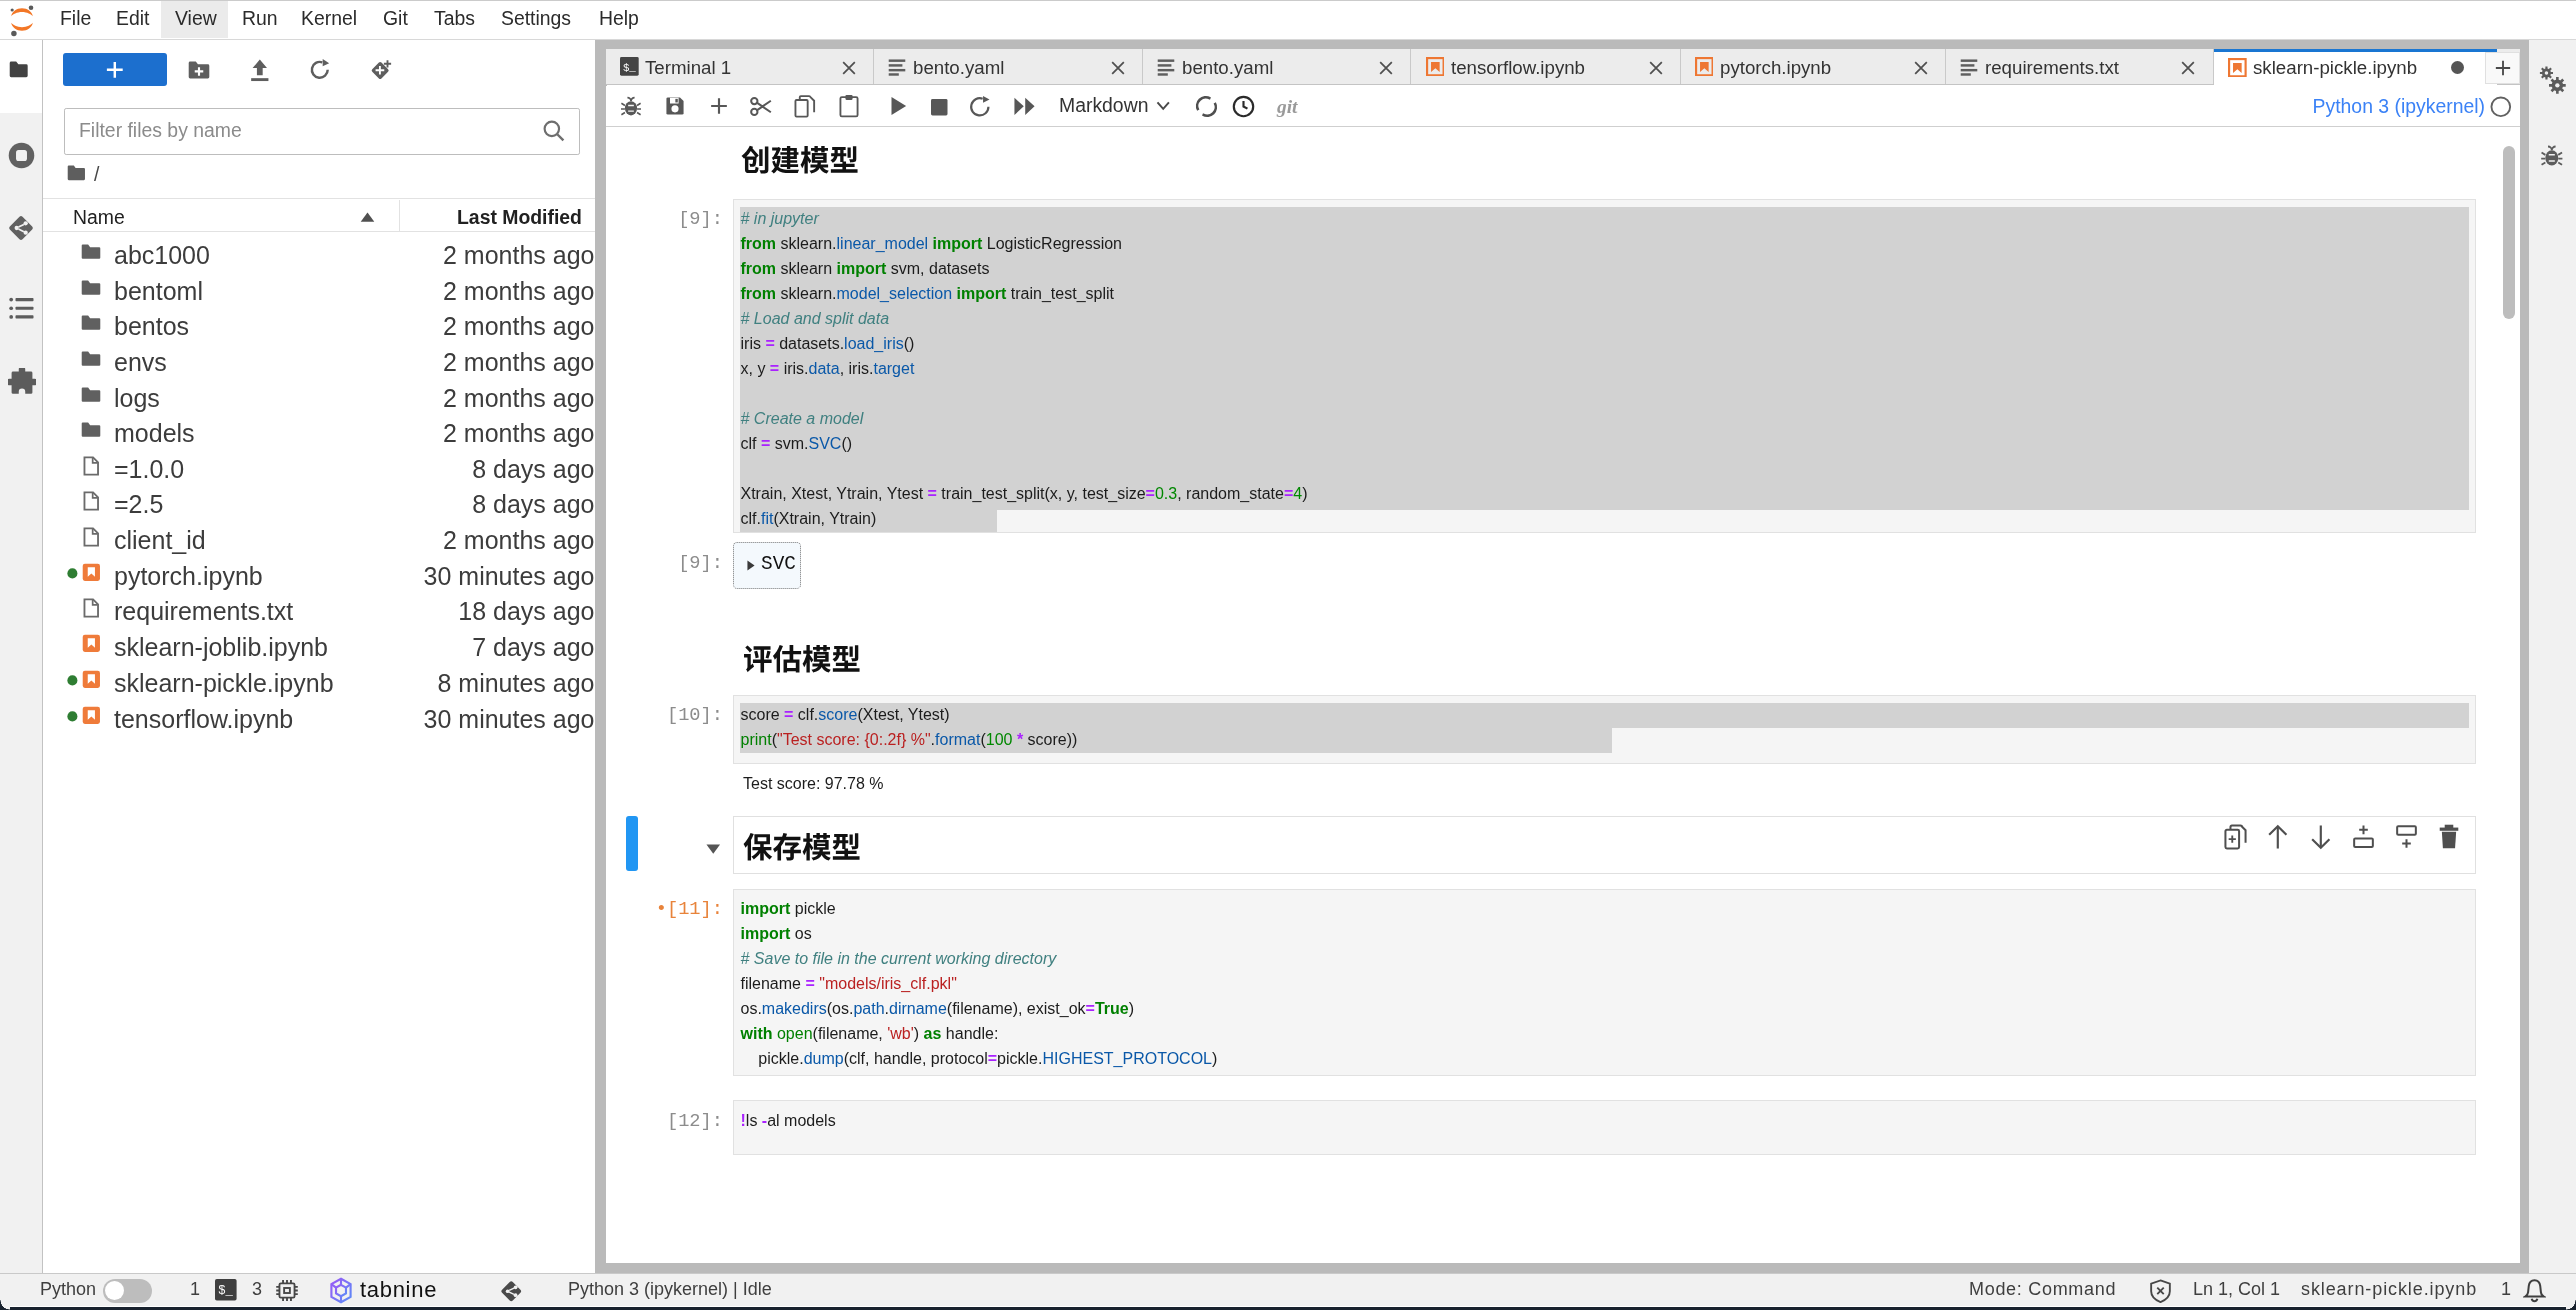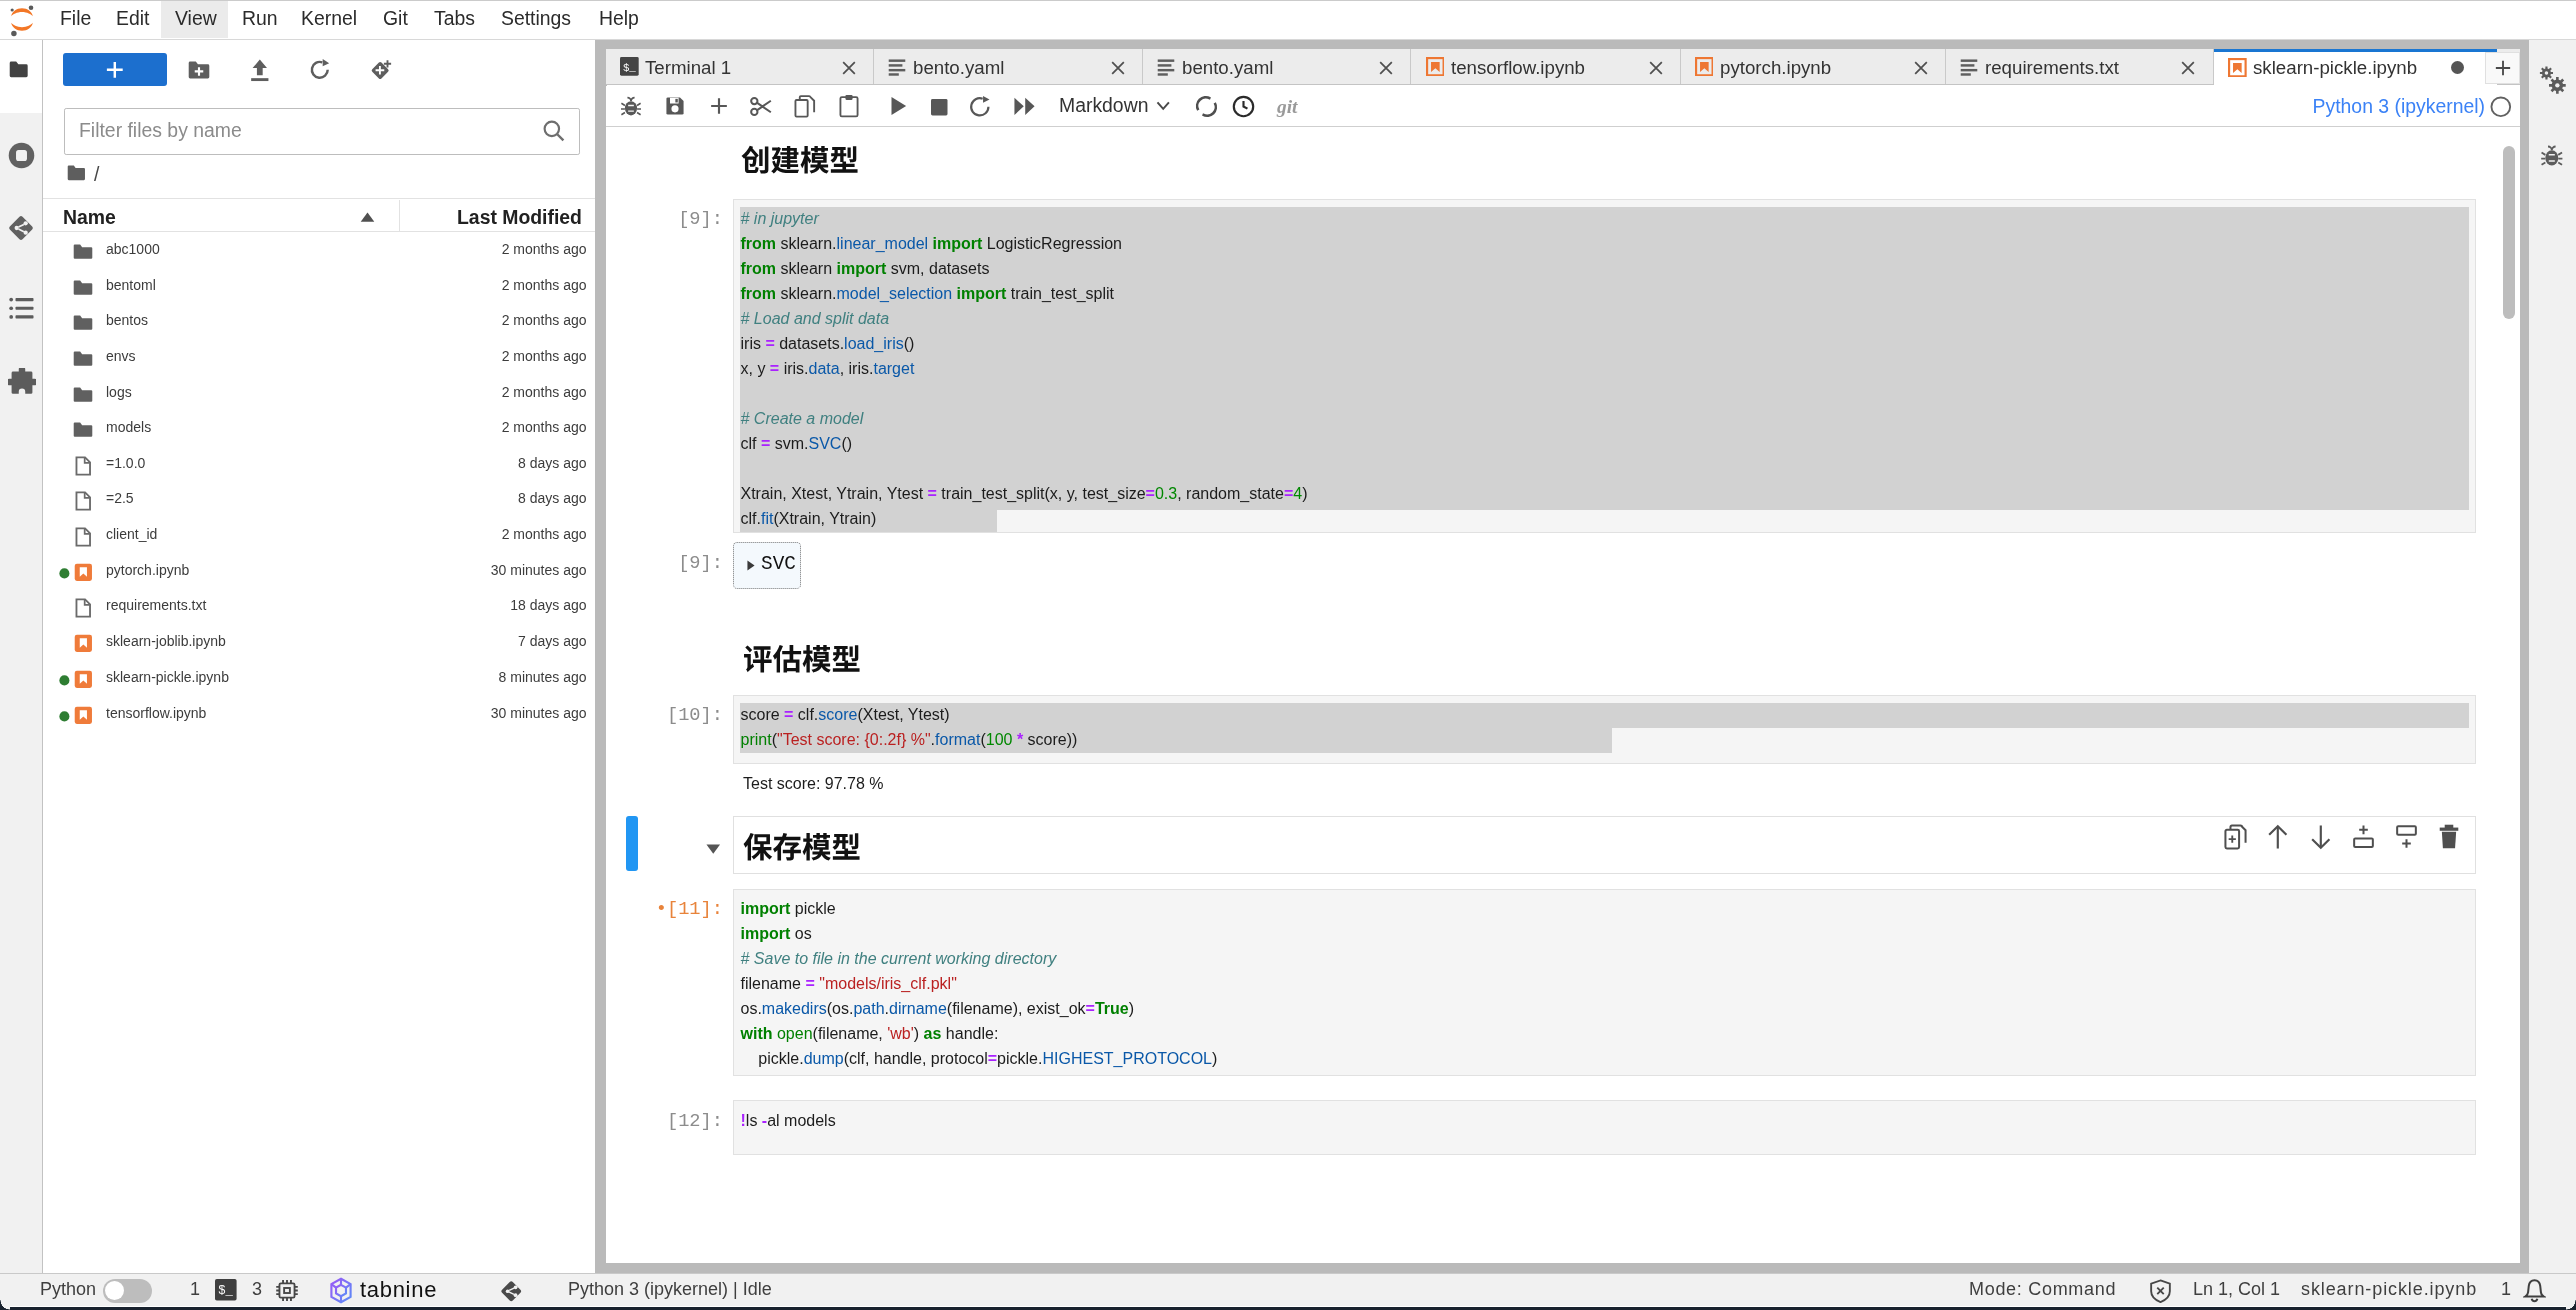--- a/index.html
+++ b/index.html
@@ -14,21 +14,21 @@
 .nu{color:#008800}
 .op{color:#AA22FF;font-weight:bold}
 .bi{color:#008000}
 .pr{color:#0a58a8}
 .menu-item{position:absolute;top:0;height:37px;line-height:37px;font-size:19.4px;color:#2b2b2b}
 .tab{position:absolute;top:49px;height:35px;background:#ececec;border-right:1.4px solid #c9c9c9;font-size:18.7px;color:#333}
 .tab .lbl{position:absolute;top:0;height:35px;line-height:37px;left:39px}
 .cellbox{position:absolute;left:733px;width:1743px;background:#f5f5f5;border:1.4px solid #e1e1e1;overflow:hidden}
 .sel{position:absolute;background:#d2d2d2}
 .prompt{position:absolute;width:115px;text-align:right;font-family:"Liberation Mono",monospace;font-size:18.7px;color:#8c8c8c}
-.fb-row{position:absolute;left:51px;width:552px;height:36px;font-size:14px;color:#3c3c3c}
+.fb-row{position:absolute;left:59px;width:552px;height:36px;font-size:25px;color:#3c3c3c}
 .fb-row .nm{position:absolute;left:55px;top:7.2px}
 .fb-row .tm{position:absolute;right:16.5px;top:7.2px}
 .ic{position:absolute}
 .stat{position:absolute;top:1279px;font-size:18px;color:#3f3f3f}
 </style>
 </head>
 <body>
 <div id="app">
 
 <div class="abs" style="left:0;top:0;width:2576px;height:1.4px;background:#cbcbcb"></div>
@@ -117,21 +117,21 @@
 <div class="abs" style="left:79px;top:119px;font-size:19.4px;color:#8b8b8b">Filter files by name</div>
 <svg class="abs" style="left:541px;top:118px" width="26" height="26" viewBox="0 0 36 36">
       <circle cx="15" cy="15" r="10" stroke="#6e6e6e" stroke-width="3" fill="none"></circle>
       <path d="M22.5 22.5 L31 31" stroke="#6e6e6e" stroke-width="3.4"></path>
     </svg>
 <svg class="abs" style="left:67px;top:164px" width="18.7" height="17.3" viewBox="0 0 26 24" fill="#5e5e5e">
       <path d="M1 3.5 Q1 2 2.5 2 L9.5 2 L12 5.5 L23.5 5.5 Q25 5.5 25 7 L25 21 Q25 22.5 23.5 22.5 L2.5 22.5 Q1 22.5 1 21 Z"></path>
     </svg>
 <div class="abs" style="left:94px;top:163px;font-size:19.4px;color:#474747">/</div>
 <div class="abs" style="left:43px;top:198px;width:552px;height:1.4px;background:#e2e2e2"></div>
-<div class="abs" style="left:63px;top:206px;font-size:19.4px;font-weight:bold;color:#212121">Name</div>
+<div class="abs" style="left:73px;top:206px;font-size:19.4px;font-weight:normal;color:#212121">Name</div>
 <svg class="abs" style="left:360px;top:211px" width="15" height="12.2" viewBox="0 0 21 17" fill="#505050">
       <path d="M10.5 2 L20 15 H1 Z"></path>
     </svg>
 <div class="abs" style="left:399px;top:200px;width:1.4px;height:31px;background:#e2e2e2"></div>
 <div class="abs" style="left:457px;top:206px;font-size:19.4px;font-weight:bold;color:#212121">Last Modified</div>
 <div class="abs" style="left:43px;top:231px;width:552px;height:1.4px;background:#e2e2e2"></div>
 <div class="fb-row" style="top:234px">
       <svg class="ic" style="left:22px;top:9.3px" width="20" height="17.3" viewBox="0 0 28 24" fill="#606060">
         <path d="M1 3.5 Q1 2 2.5 2 L10 2 L12.8 5.8 L25.5 5.8 Q27 5.8 27 7.3 L27 20.5 Q27 22 25.5 22 L2.5 22 Q1 22 1 20.5 Z"></path>
       </svg>

